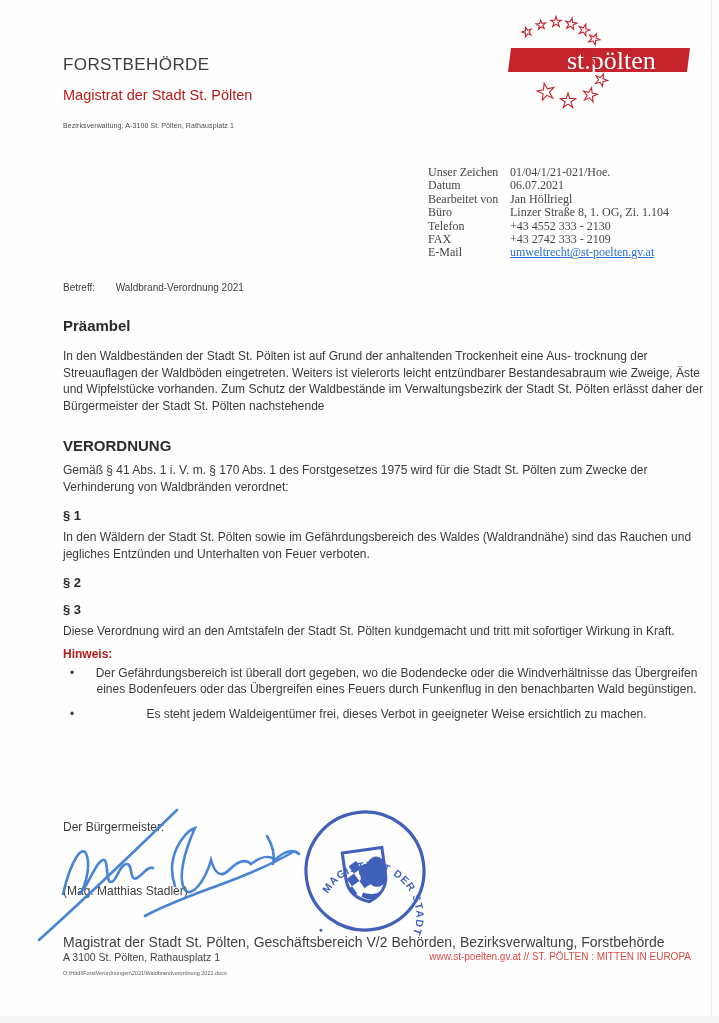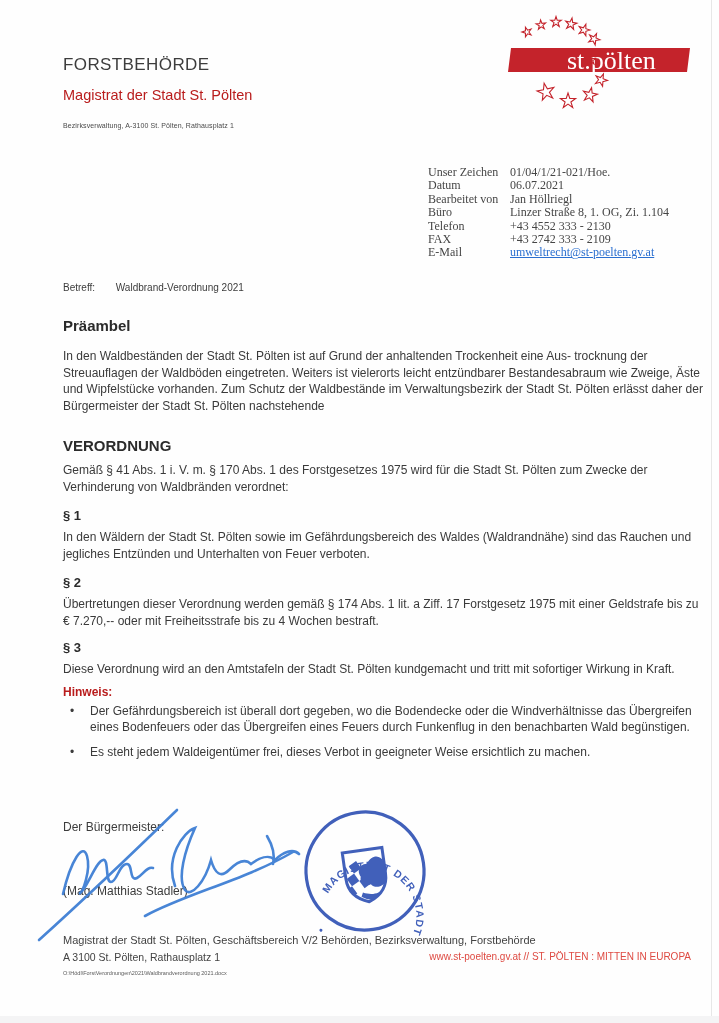--- a/index.html
+++ b/index.html
@@ -45,30 +45,30 @@
   
   .content{position:absolute;left:63px;top:316px;width:640px;}
   .content p{font-size:12px;line-height:16.5px;color:#3a3a3a;}
   h2.sec{font-size:15px;line-height:20px;font-weight:bold;color:#2b2b2b;margin-bottom:12px;}
   h2.sec.ver{margin-top:22px;margin-bottom:6px;}
   h3.par{font-size:13px;line-height:17px;font-weight:bold;color:#2b2b2b;margin-top:12px;margin-bottom:5px;}
   h3.par.p3{margin-top:10px;}
   h4.hint{font-size:12px;line-height:16px;font-weight:bold;color:#b91c1c;margin-top:6px;margin-bottom:3px;}
   .bullet{display:flex;margin-bottom:8px;}
   .bullet .dot{width:27px;flex:0 0 27px;font-size:12px;line-height:16.5px;padding-left:7px;}
-  .bullet p{flex:1;}
+  .bullet p{flex:1;text-align:center;}
 
   
   .sig-role{position:absolute;left:63px;top:820px;font-size:12px;}
   .sig-name{position:absolute;left:63px;top:884px;font-size:12px;}
   .sig-ink{position:absolute;left:25px;top:798px;z-index:3;pointer-events:none;}
   .stamp{position:absolute;left:300px;top:806px;z-index:2;opacity:0.9;}
 
   
-  .f1{position:absolute;left:63px;top:934px;font-size:11px;color:#424242;}
+  .f1{position:absolute;left:63px;top:934px;font-size:14px;color:#424242;}
   .f2{position:absolute;left:63px;top:951px;font-size:10.5px;color:#424242;}
   .fpath{position:absolute;left:63px;top:970px;font-size:5.5px;color:#5a5a5a;}
   .fweb{position:absolute;right:28px;top:951px;font-size:10px;color:var(--footer-red);}
 </style>
 </head>
 <body>
 
 <div class="page">
   <div class="scan-edge"></div>
   <div class="scan-bottom"></div>
@@ -142,21 +142,20 @@
     <h2 class="sec">Präambel</h2>
     <p>In den Waldbeständen der Stadt St. Pölten ist auf Grund der anhaltenden Trockenheit eine Aus- trocknung der Streuauflagen der Waldböden eingetreten. Weiters ist vielerorts leicht entzündbarer Bestandesabraum wie Zweige, Äste und Wipfelstücke vorhanden. Zum Schutz der Waldbestände im Verwaltungsbezirk der Stadt St. Pölten erlässt daher der Bürgermeister der Stadt St. Pölten nachstehende</p>
 
     <h2 class="sec ver">VERORDNUNG</h2>
     <p>Gemäß § 41 Abs. 1 i. V. m. § 170 Abs. 1 des Forstgesetzes 1975 wird für die Stadt St. Pölten zum Zwecke der Verhinderung von Waldbränden verordnet:</p>
 
     <h3 class="par">§ 1</h3>
     <p>In den Wäldern der Stadt St. Pölten sowie im Gefährdungsbereich des Waldes (Waldrandnähe) sind das Rauchen und jegliches Entzünden und Unterhalten von Feuer verboten.</p>
 
     <h3 class="par">§ 2</h3>
-    <p>Übertretungen dieser Verordnung werden gemäß § 174 Abs. 1 lit. a Ziff. 17 Forstgesetz 1975 mit einer Geldstrafe bis zu € 7.270,-- oder mit Freiheitsstrafe bis zu 4 Wochen bestraft.</p>
 
     <h3 class="par p3">§ 3</h3>
     <p>Diese Verordnung wird an den Amtstafeln der Stadt St. Pölten kundgemacht und tritt mit sofortiger Wirkung in Kraft.</p>
 
     <h4 class="hint">Hinweis:</h4>
     <div class="bullet">
       <span class="dot">•</span>
       <p>Der Gefährdungsbereich ist überall dort gegeben, wo die Bodendecke oder die Windverhältnisse das Übergreifen eines Bodenfeuers oder das Übergreifen eines Feuers durch Funkenflug in den benachbarten Wald begünstigen.</p>
     </div>
     <div class="bullet">

